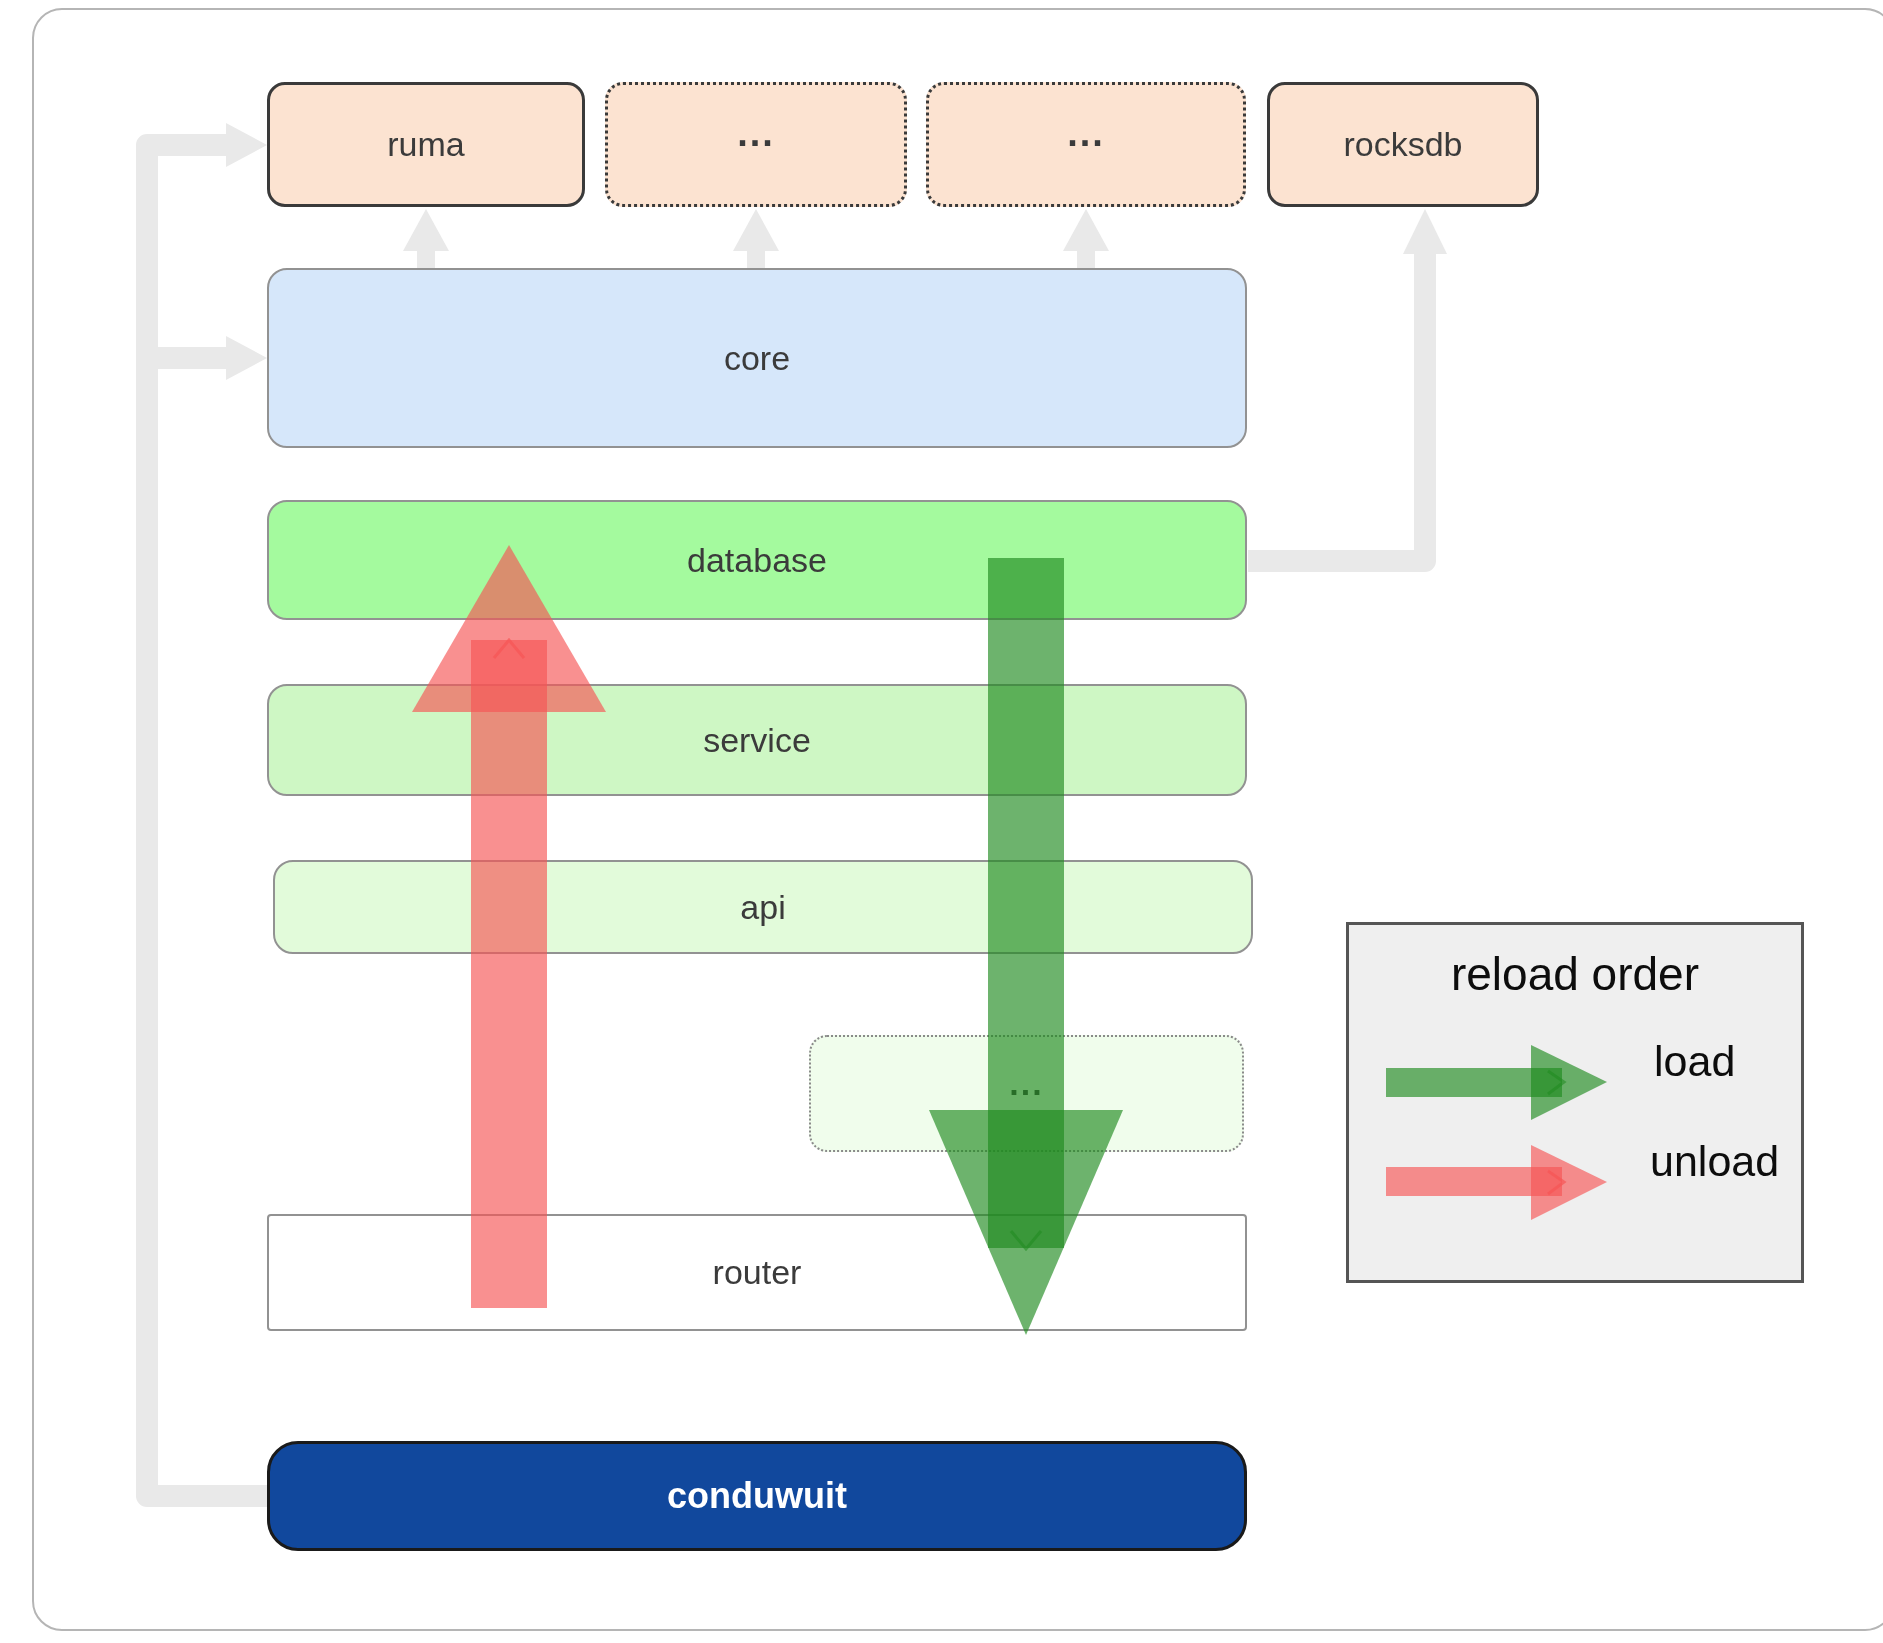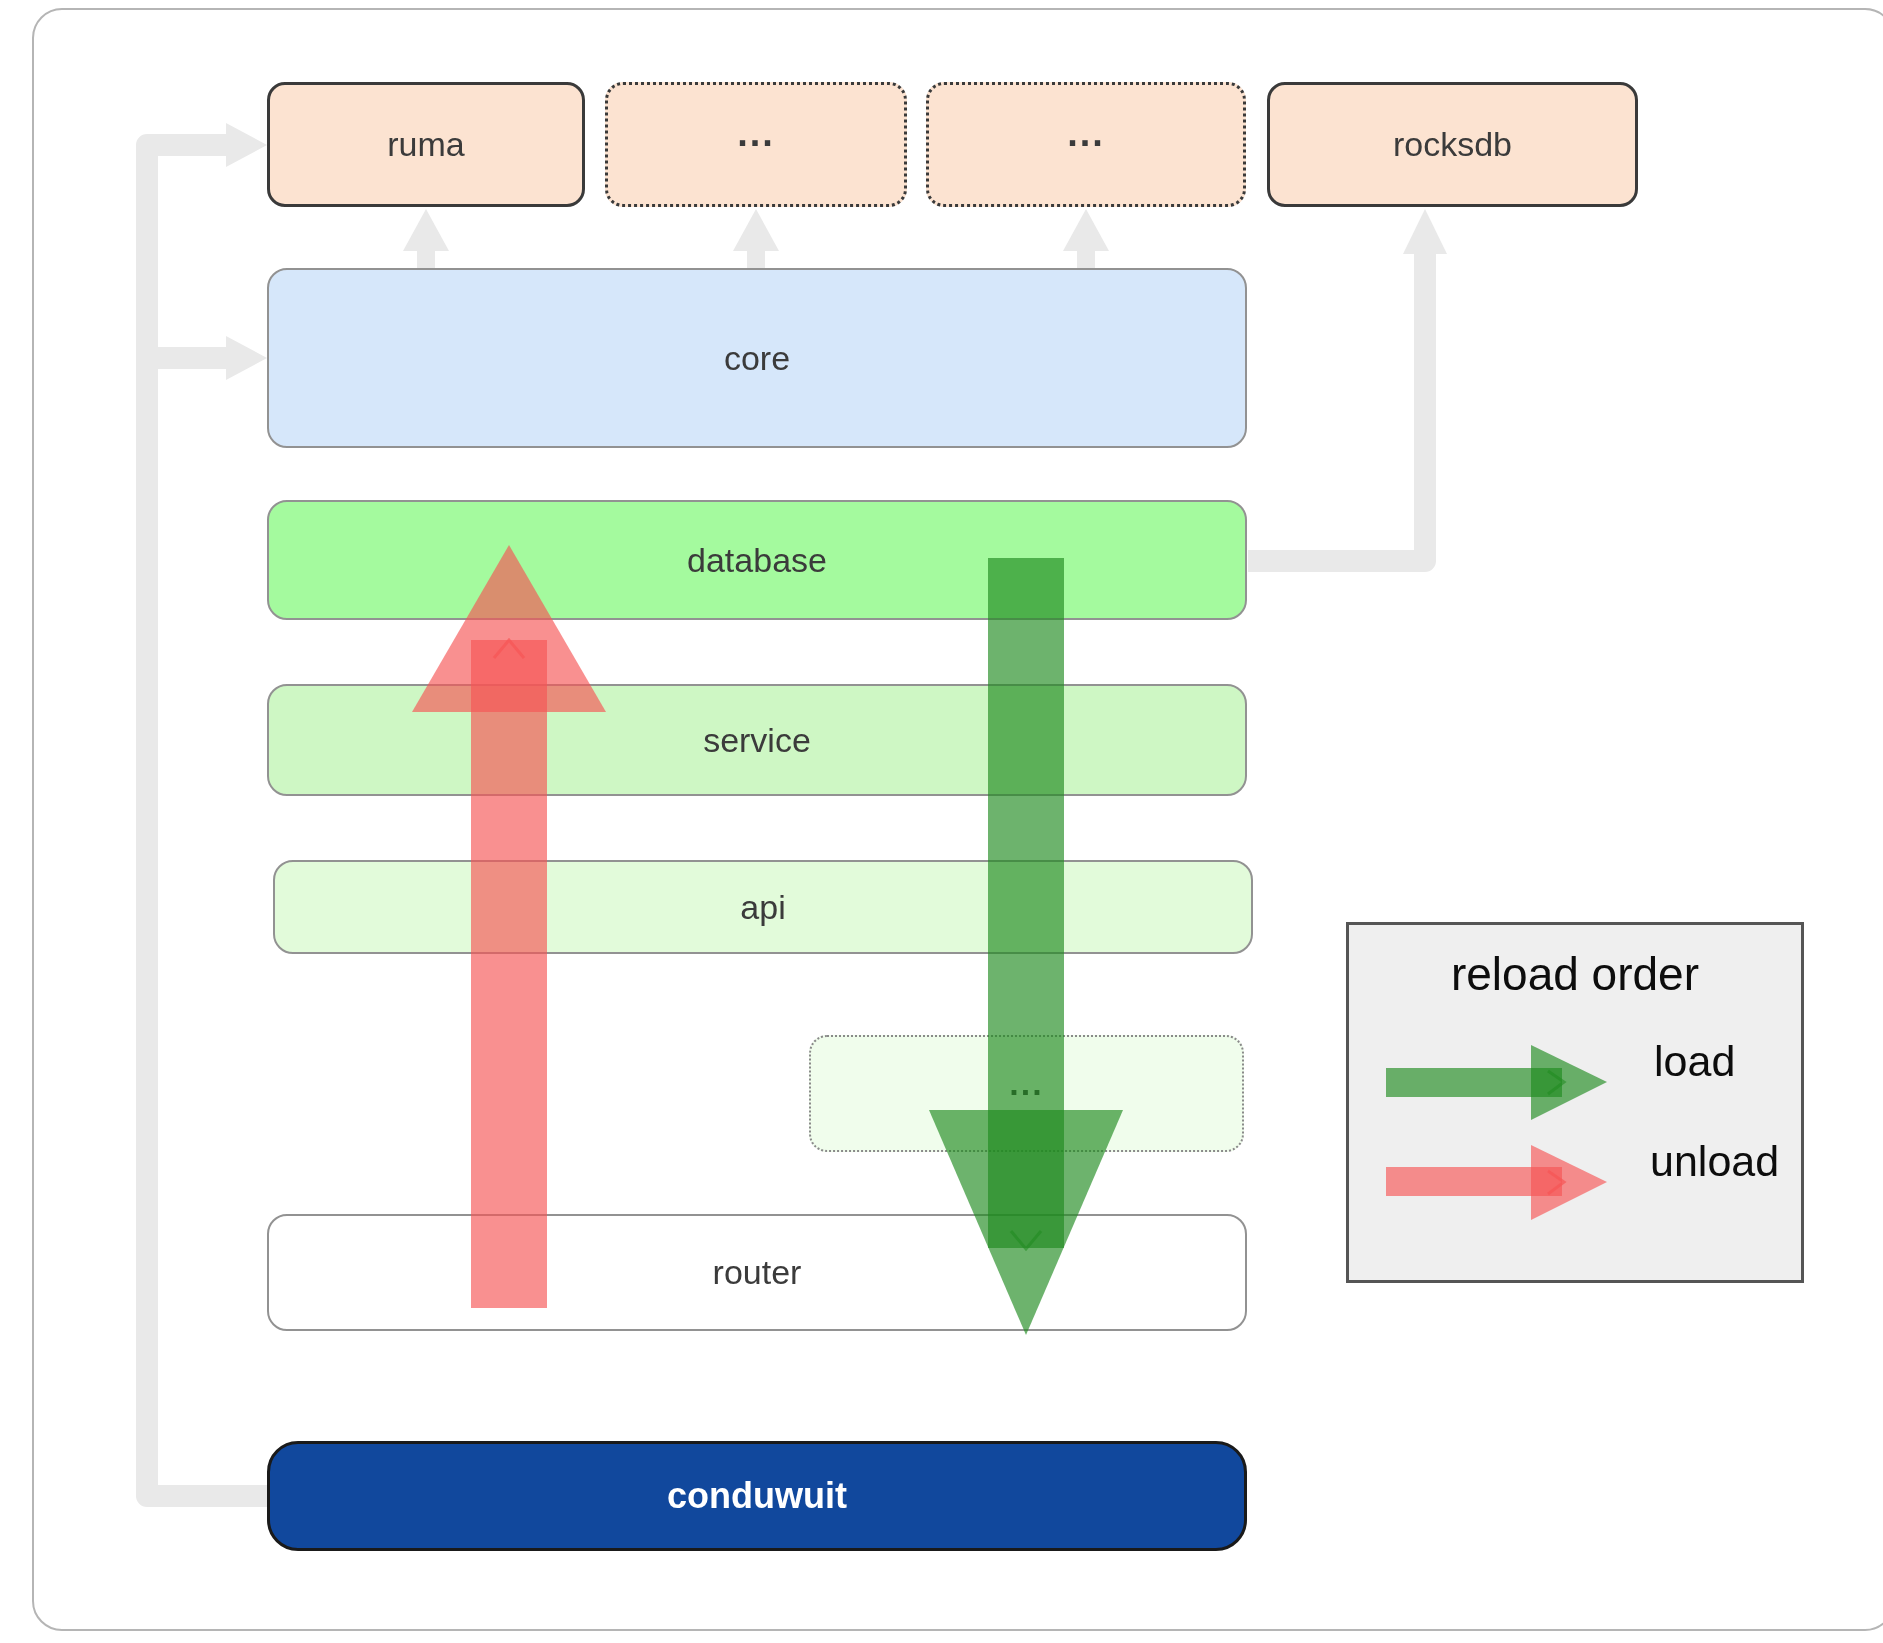--- a/index.html
+++ b/index.html
@@ -30,21 +30,21 @@
     font-size:34px; color:var(--label-text); z-index:2;
   }
   .peach{background:var(--peach-fill); border:3px solid var(--solid-border);}
   .peach-dotted{background:var(--peach-fill); border:3px dotted var(--solid-border);}
   .core{background:var(--core-fill); border:2px solid var(--layer-border); border-radius:20px;}
   .database{background:var(--database-fill); border:2px solid var(--layer-border); border-radius:20px;}
   .service{background:var(--service-fill); border:2px solid var(--layer-border); border-radius:20px;}
   .api{background:var(--api-fill); border:2px solid var(--layer-border); border-radius:20px;}
   .admin{background:var(--admin-fill); border:2px solid var(--layer-border);}
   .dots3{background:var(--ellipsis3-fill); border:2px dotted #8a8a8a;}
-  .router{background:var(--router-fill); border:2px solid var(--layer-border); border-radius:20px;}
+  .router{background:var(--router-fill); border:2px solid var(--layer-border); border-radius:4px;}
   .conduwuit{
     background:var(--conduwuit-fill); border:3px solid var(--conduwuit-border);
     color:var(--conduwuit-text); font-weight:bold; font-size:36px; border-radius:20px;
   }
   .dots-label{font-weight:bold; font-size:38px; letter-spacing:2px; transform:translateY(-26%);}
   .legend{
     position:absolute; left:1322px; top:922px; width:458px; height:361px;
     background:var(--legend-bg); border:3px solid var(--legend-border);
     box-sizing:border-box; z-index:2;
   }
@@ -91,21 +91,21 @@
 
   <div class="box peach" style="left:243px;top:82px;width:318px;height:125px;">
     <span>ruma</span>
   </div>
   <div class="box peach-dotted" style="left:581px;top:82px;width:302px;height:125px;">
     <span class="dots-label">...</span>
   </div>
   <div class="box peach-dotted" style="left:902px;top:82px;width:320px;height:125px;">
     <span class="dots-label">...</span>
   </div>
-  <div class="box peach" style="left:1243px;top:82px;width:371px;height:125px;">
+  <div class="box peach" style="left:1243px;top:82px;width:272px;height:125px;">
     <span>rocksdb</span>
   </div>
 
   <div class="box core" style="left:243px;top:268px;width:980px;height:180px;">
     <span>core</span>
   </div>
   <div class="box database" style="left:243px;top:500px;width:980px;height:120px;">
     <span>database</span>
   </div>
   <div class="box service" style="left:243px;top:684px;width:980px;height:112px;text-align:right;">

